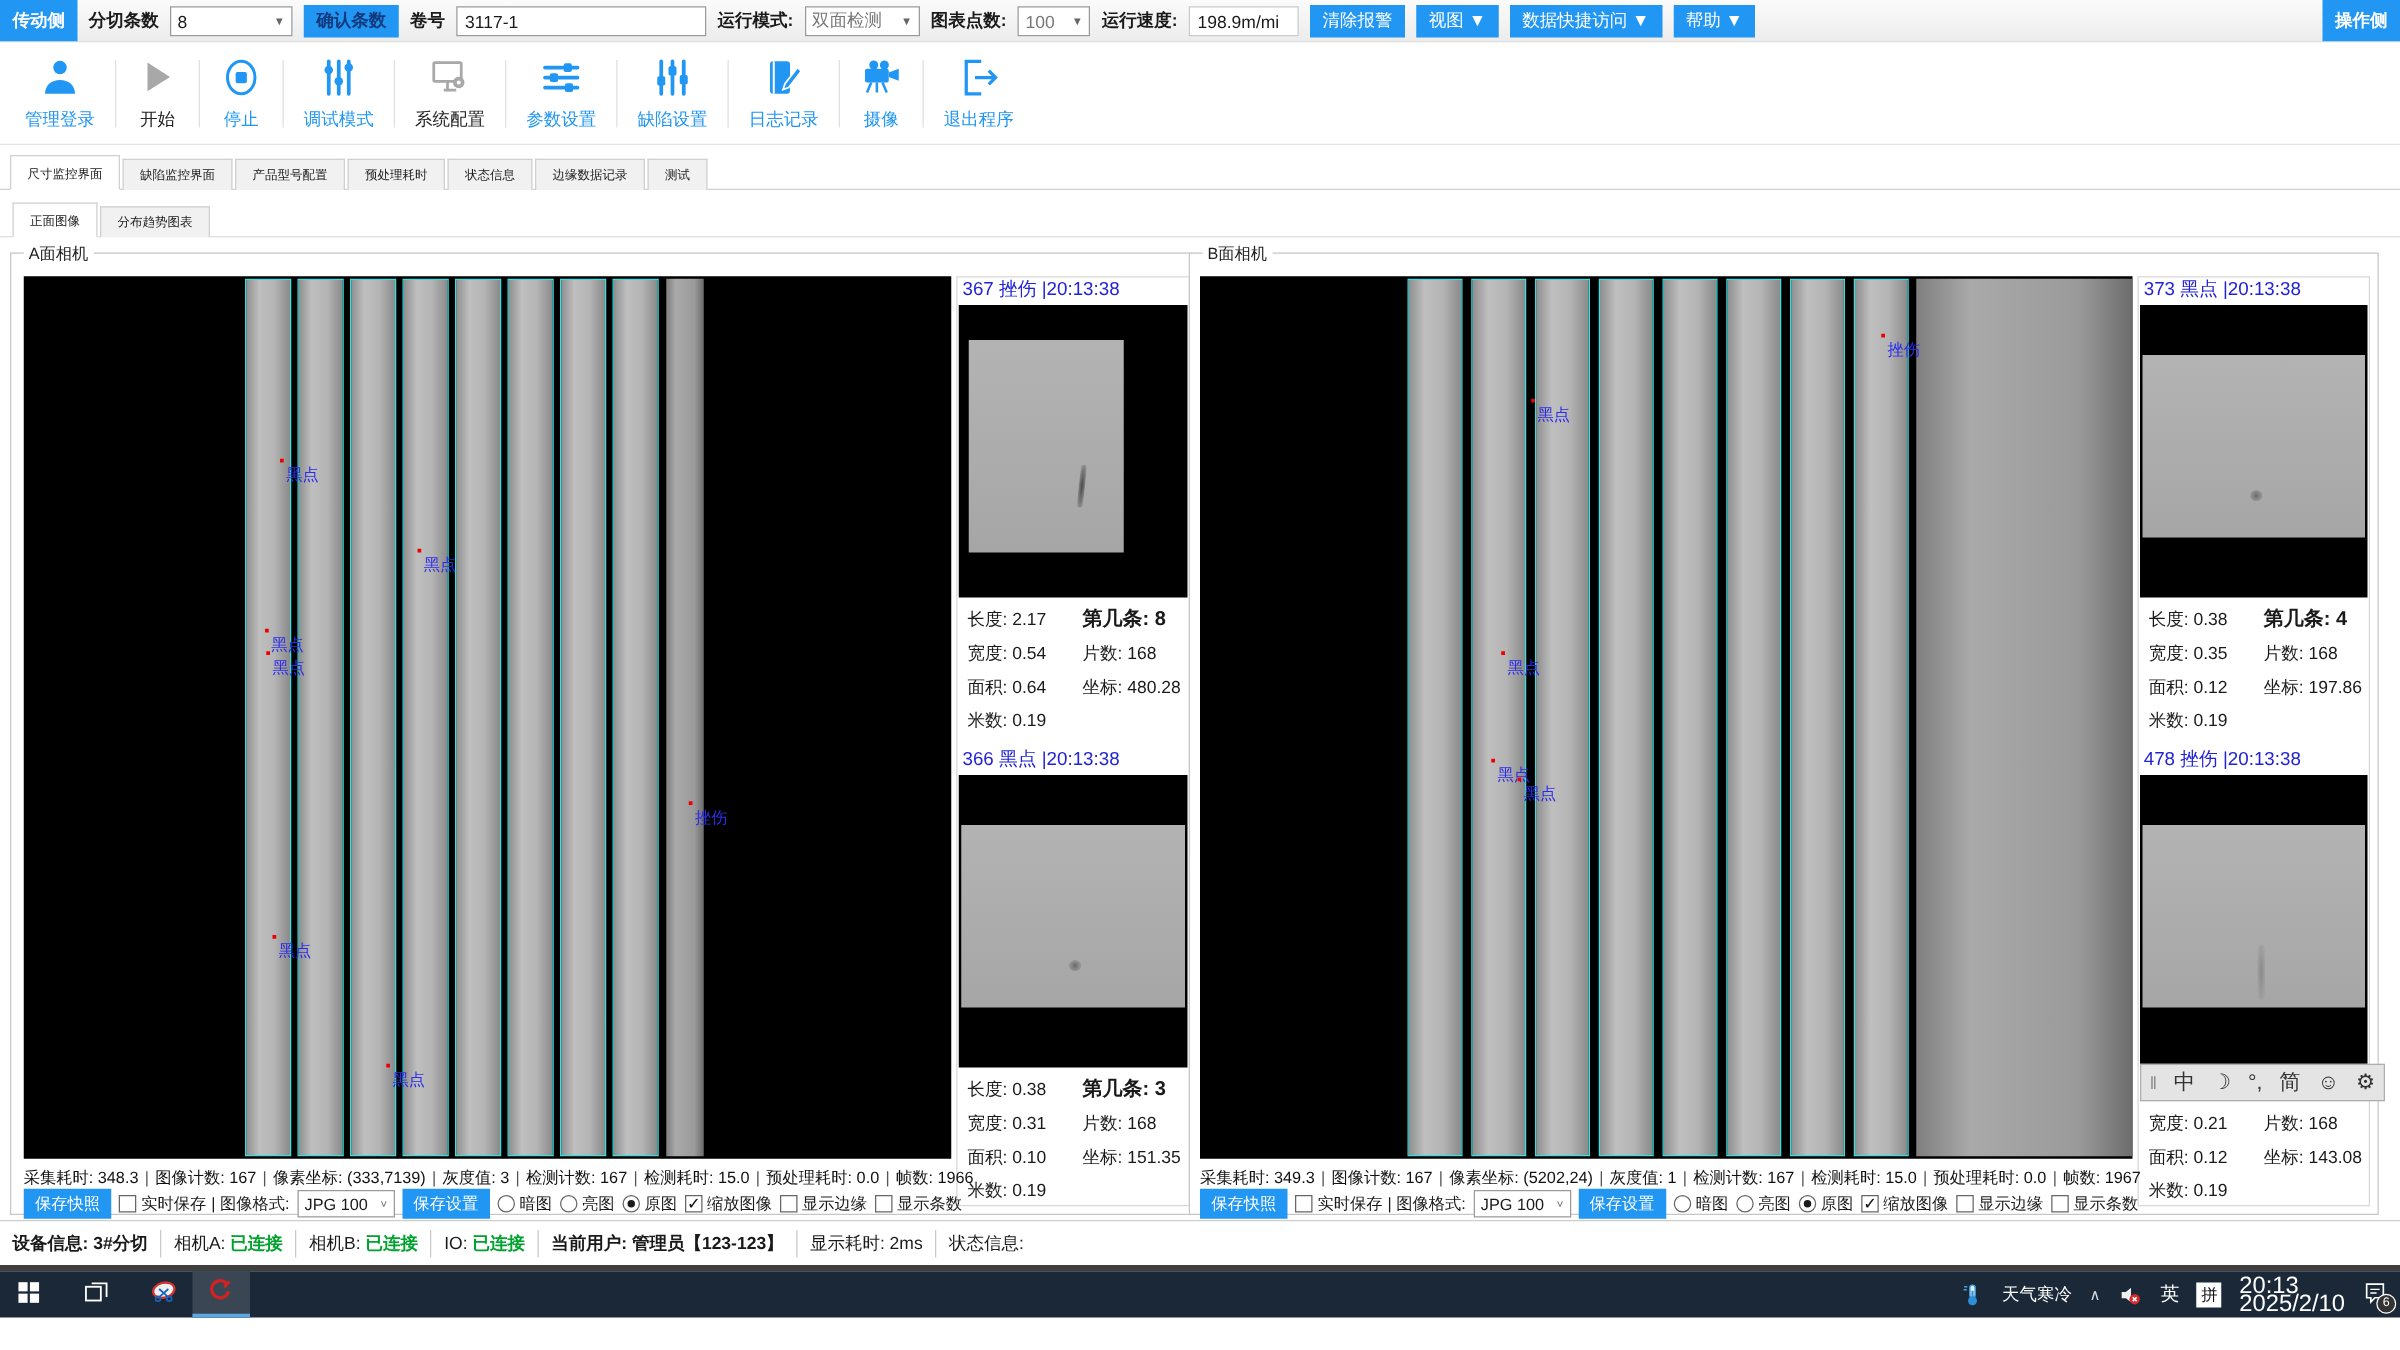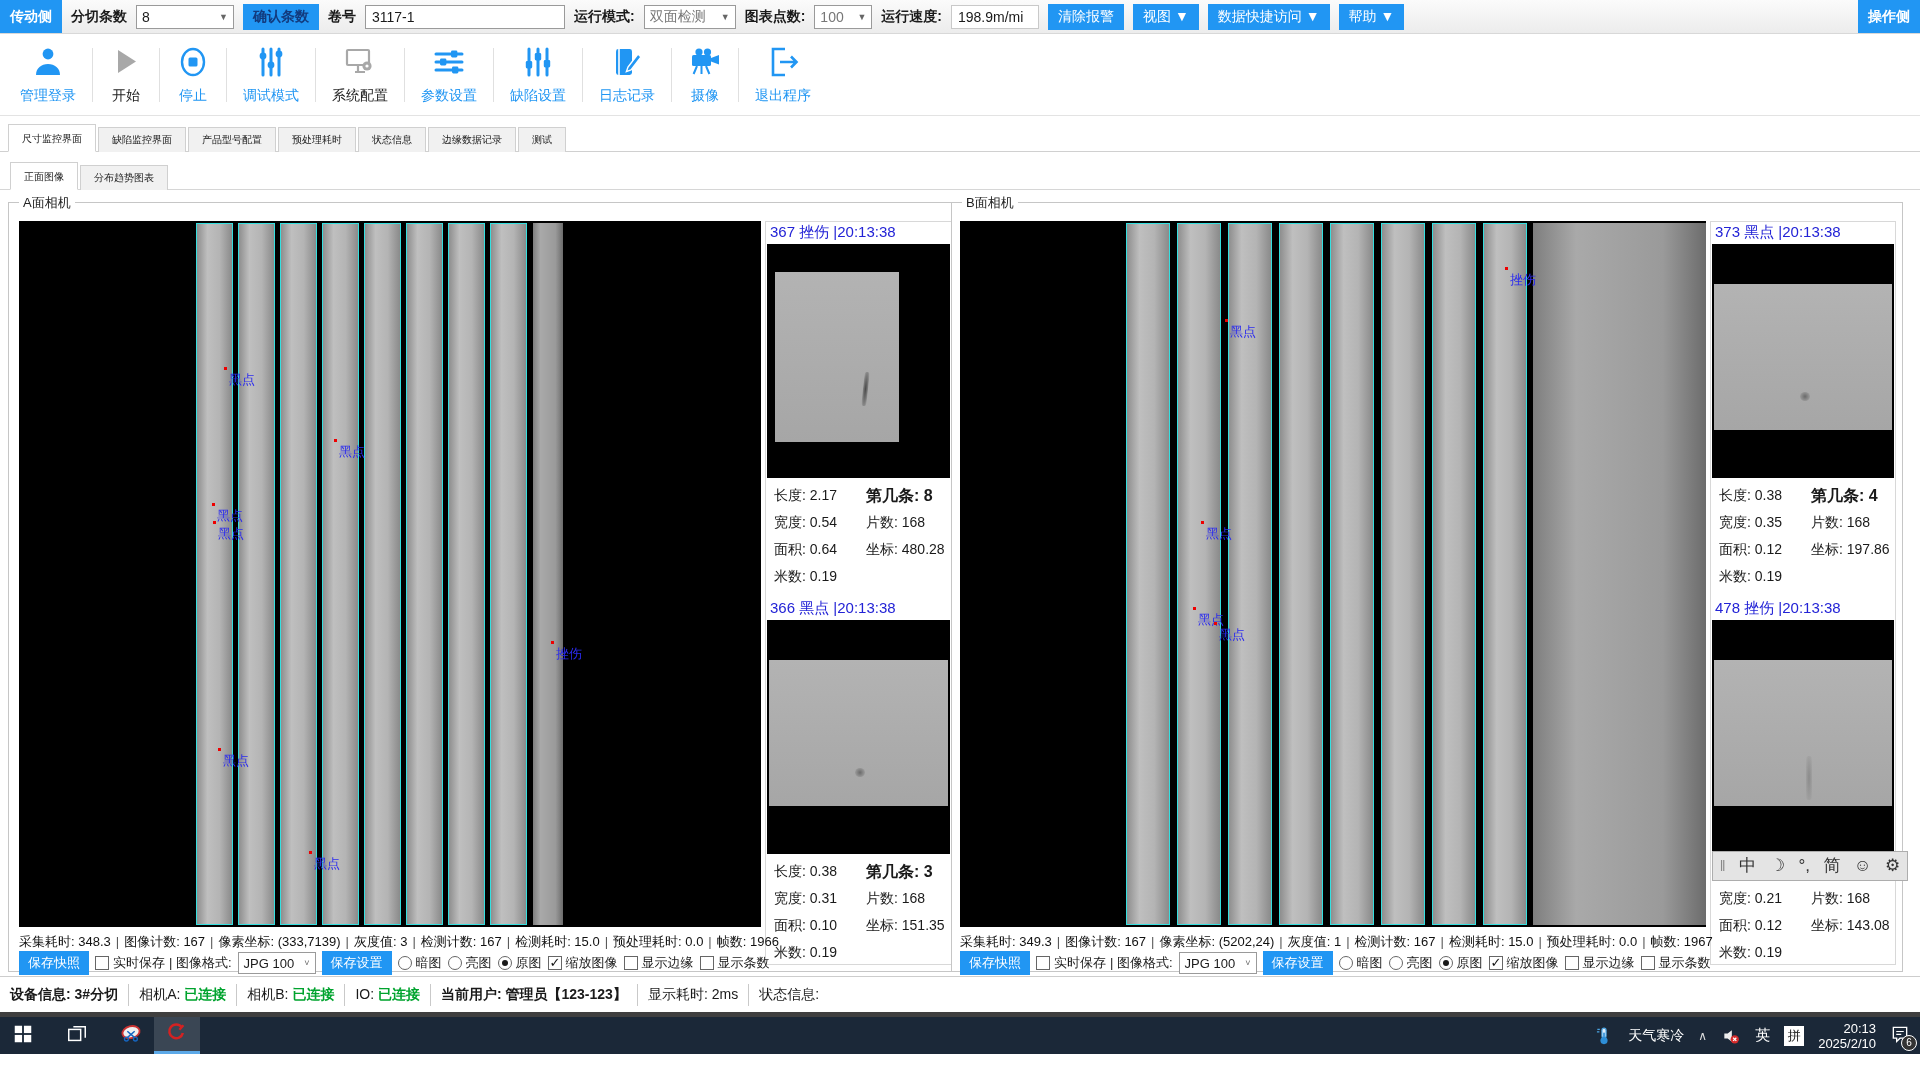--- a/index.html
+++ b/index.html
@@ -90,21 +90,21 @@
   .sb-sep { width:1px; height:22px; background:#c9c9c9; }
   .green { color:#00a32e; font-weight:bold; }
   .darkstrip { height:5px; background:#3f3f3f; }
   
   .taskbar { height:37px; background:#1b2838; display:flex; align-items:center; color:#fff; }
   .tk-icon { width:46px; height:37px; display:flex; align-items:center; justify-content:center; }
   .tk-icon svg { width:22px; height:22px; }
   .tk-icon.active { background:#3a4654; border-bottom:3px solid #5ca9e8; }
   .tk-right { margin-left:auto; display:flex; align-items:center; gap:14px; padding-right:10px; font-size:14px; }
   .tk-right svg { width:20px; height:20px; }
-  .clock { text-align:right; font-size:13px; line-height:15px; }
+  .clock { text-align:left; font-size:19px; line-height:15px; }
   .pin-box { background:#fff; color:#111; width:20px; height:20px; line-height:20px; text-align:center; font-size:13px; }
   .notif { position:relative; }
   .badge { position:absolute; right:-7px; bottom:-4px; background:#333; border:1px solid #fff; border-radius:50%;
            width:16px; height:16px; font-size:10px; line-height:14px; text-align:center; }
   
   .imebar { position:absolute; left:1712px; top:851px; width:196px; height:30px; background:#e4e4e4;
             border:1px solid #adadad; display:flex; align-items:center; justify-content:space-around;
             font-size:17px; color:#333; z-index:40; }
   .ime-item { line-height:28px; }
   .handle { color:#888; font-size:14px; }

